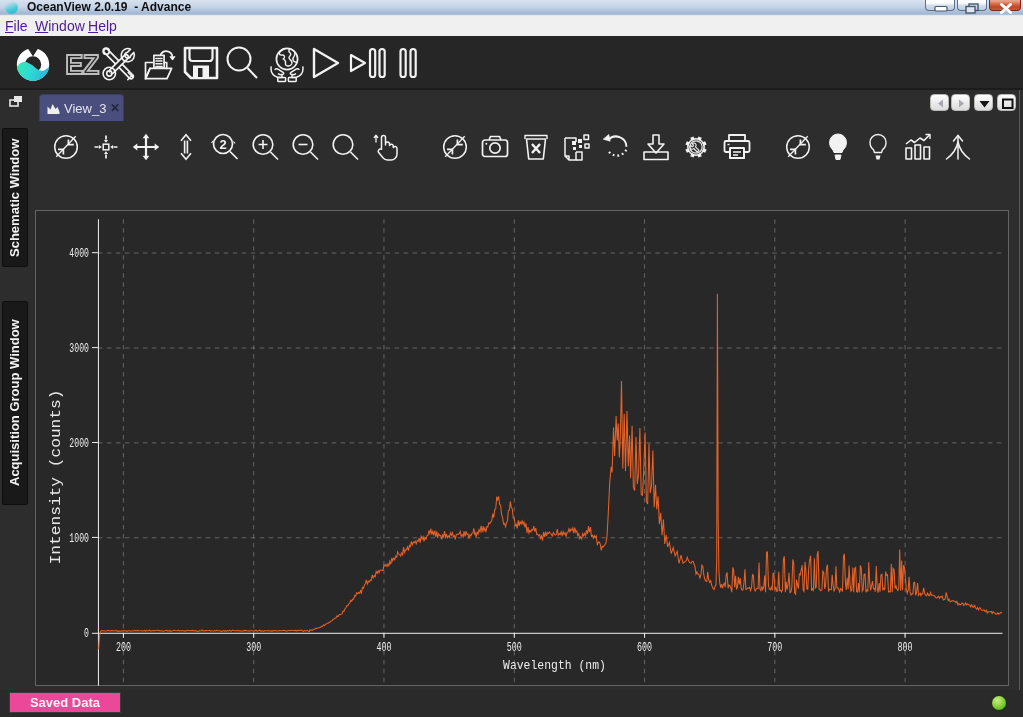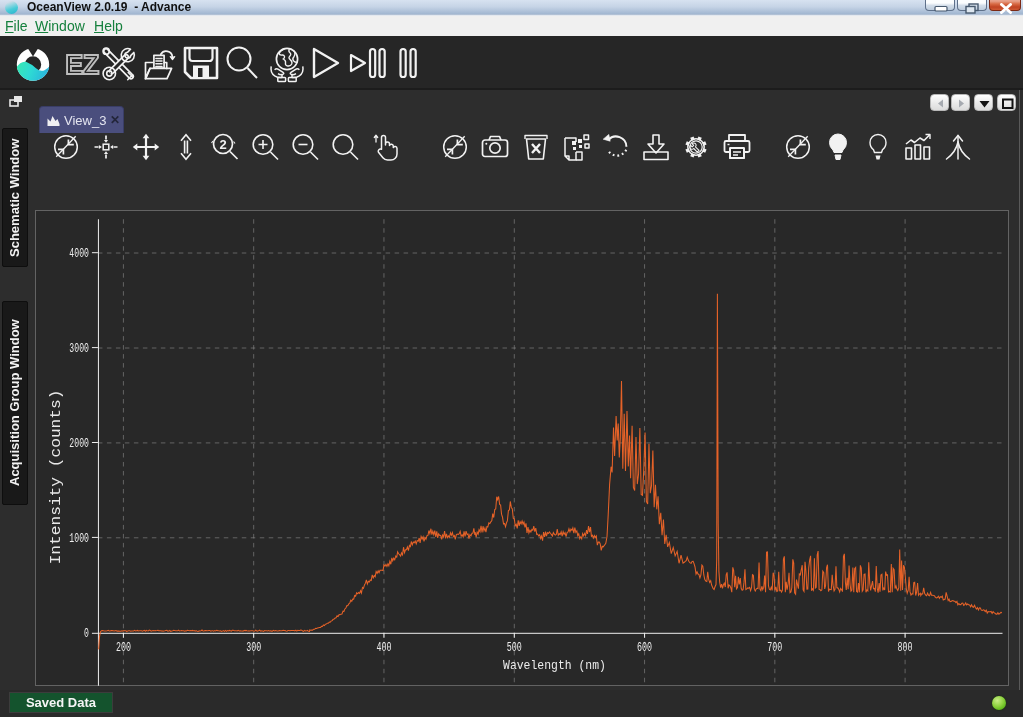--- a/index.html
+++ b/index.html
@@ -10,45 +10,45 @@
 #title-txt { position:absolute; left:27px; top:0px; font-size:12px; font-weight:bold; color:#101010; }
 .wbtn { position:absolute; top:0; height:11px; border:1px solid #5e708a; border-top:none; }
 #btn-min { left:925px; width:30px; border-radius:0 0 4px 4px;
   background:linear-gradient(#fbfdfe 30%, #d2dde9 55%, #bccbdc 100%); }
 #btn-res { left:957px; width:30px; border-radius:0 0 4px 4px;
   background:linear-gradient(#fbfdfe 30%, #d2dde9 55%, #bccbdc 100%); }
 #btn-close { left:989px; width:32px; border-radius:0 0 4px 4px; border-color:#7c2914;
   background:linear-gradient(#e7a18b 10%, #d86a44 40%, #c04323 70%, #cf5a35 100%); }
 #menubar { position:absolute; left:0; top:15px; width:1023px; height:21px; background:#f0f0f0;
   border-top:1px solid #e3e8ef; }
-.mi { position:absolute; top:2px; font-size:14px; color:#15803d; }
+.mi { position:absolute; top:2px; font-size:14px; color:#4c1d95; }
 #toolbar { position:absolute; left:0; top:36px; width:1023px; height:54px; background:#262626; border-bottom:2px solid #1c1c1c; }
 .ti { position:absolute; top:0; height:54px; display:flex; align-items:center; }
 #sidebar { position:absolute; left:0; top:90px; width:30px; height:600px; background:#2d2d2d; }
 .vtab { position:absolute; left:2px; width:26px; background:#191919; border:1px solid #0e0e0e;
   border-radius:2px; color:#f2f2f2; font-size:13px; font-weight:bold; line-height:24px;
   writing-mode:vertical-rl; transform:rotate(180deg); text-align:center; }
 #panel { position:absolute; left:30px; top:90px; width:990px; height:600px; background:#2d2d2d;
   border-right:1px solid #5a5a5a; }
 #tab { position:absolute; left:9px; top:4px; width:85px; height:27px; background:#4a4e7d;
-  border:1px solid #393d66; border-bottom:none; border-radius:4px 4px 0 0;margin-top:12px; }
+  border:1px solid #393d66; border-bottom:none; border-radius:4px 4px 0 0; }
 #tab .txt { position:absolute; left:24px; top:6px; font-size:13px; color:#e4e5f0; }
 #tab svg { position:absolute; left:6px; top:6px; }
 #tab .x { position:absolute; left:70px; top:6px; font-size:12px; color:#23263a; font-weight:bold; }
 .tbtn { position:absolute; top:4px; width:19px; height:17px; border-radius:4px;
   background:linear-gradient(#ffffff, #e8e8e8 60%, #dcdcdc); border:1px solid #b8b8b8; }
 #chartwrap { position:absolute; left:5px; top:120px; width:974px; height:476px;
   border:1px solid #636363; background:#282828; }
 .gd { stroke:#848484; stroke-width:1; stroke-dasharray:4.5 4.5; opacity:0.66; }
 .tick { stroke:#efefef; stroke-width:1; }
 .axis { stroke:#efefef; stroke-width:1; }
 .albl { font-family:"Liberation Mono", monospace; font-size:13.5px; fill:#ececec; }
 .albl2 { font-family:"Liberation Mono", monospace; font-size:15px; fill:#e8e8e8; }
 #statusbar { position:absolute; left:0; top:690px; width:1023px; height:27px; background:#2a2a2a; }
-#saved { position:absolute; left:9px; top:2px; width:104px; height:21px; background:#14532d;
+#saved { position:absolute; left:9px; top:2px; width:112px; height:21px; background:#ec4899;
   border:1px solid #3c3c3c; color:#f5f5f5; font-size:13px; font-weight:bold;
   text-align:center; line-height:20px; }
 #gdot { position:absolute; left:992px; top:696px; width:14px; height:14px; border-radius:50%;
   background:radial-gradient(circle at 38% 32%, #c8ec86 0%, #8ed23f 45%, #56b313 80%, #4ba00f 100%);
   box-shadow:0 0 2px #143305; }
 .ci { position:absolute; top:10px; }
 #icontb { position:absolute; left:0px; top:32px; width:985px; height:56px; }
 </style></head><body>
 <div id="titlebar">
   <div id="title-ico"></div>
@@ -60,21 +60,21 @@
         <rect x="11" y="1" width="9" height="6.5" fill="none" stroke="#47596e" stroke-width="1.4"></rect>
         <rect x="8" y="3.5" width="9" height="6.5" fill="#dde6ef" stroke="#47596e" stroke-width="1.4"></rect>
       </svg></div>
   <div class="wbtn" id="btn-close"><svg width="32" height="11" viewBox="0 0 32 11" class="">
         <path d="M11.5 1.5 L20.5 9.5 M20.5 1.5 L11.5 9.5" stroke="#ffffff" stroke-width="3" fill="none" stroke-linecap="round"></path>
       </svg></div>
 </div>
 <div id="menubar">
   <span class="mi" style="left:5px"><u>F</u>ile</span>
   <span class="mi" style="left:35px"><u>W</u>indow</span>
-  <span class="mi" style="left:94px"><u>H</u>elp</span>
+  <span class="mi" style="left:88px"><u>H</u>elp</span>
 </div>
 <div id="toolbar">
   <div class="ti" style="left:14px">
       <svg width="38" height="38" viewBox="0 0 38 38" class="">
 <defs>
           <clipPath id="lc">
             <circle cx="19" cy="20.5" r="16.3"></circle>
           </clipPath>
 <linearGradient id="tg" x1="0" y1="0" x2="1" y2="0.25">
 <stop offset="0" stop-color="#3ae9ae"></stop>

